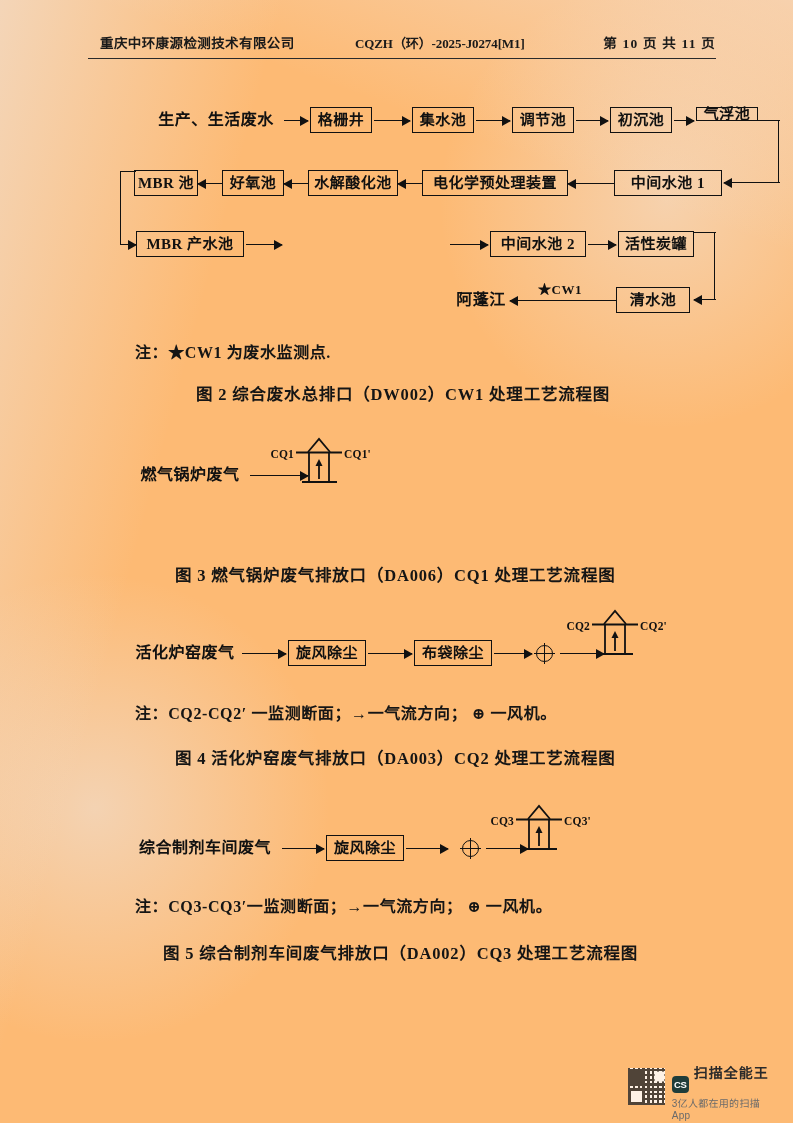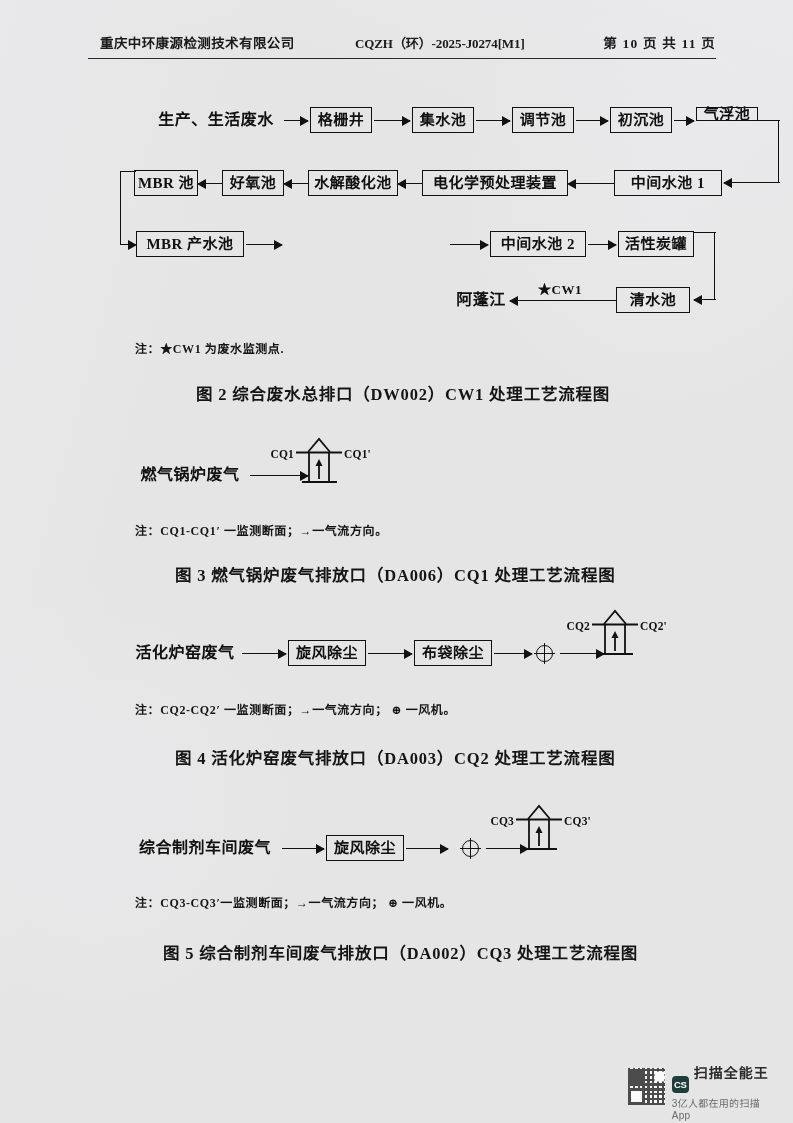--- a/index.html
+++ b/index.html
@@ -9,21 +9,21 @@
   }
   body {
     font-family: "Liberation Serif", "DejaVu Serif", serif;
     color: #111;
   }
   .page {
     position: relative;
     width: 793px;
     height: 1123px;
     margin: 0 auto;
-    background: #e5e5e5;
+    background: #fdba74;
     overflow: hidden;
   }
   
   .page::before {
     content: "";
     position: absolute;
     inset: 0;
     background:
       linear-gradient(105deg, rgba(236,236,240,0.55) 0%, rgba(255,255,255,0) 26%),
       linear-gradient(200deg, rgba(240,238,244,0.45) 0%, rgba(255,255,255,0) 18%),
@@ -133,21 +133,21 @@
     border-left: 1.7px solid #111;
   }
 
   .note, .caption {
     position: absolute;
     white-space: nowrap;
     font-weight: bold;
     color: #151515;
     font-family: "Liberation Serif", "DejaVu Serif", serif;
   }
-  .note { font-size: 12px; letter-spacing: 0.6px; }
+  .note { font-size: 16px; letter-spacing: 0.6px; }
   .caption { font-size: 16.5px; letter-spacing: 0.8px; }
 
   
   .stack { position: absolute; }
   .stack svg { display: block; overflow: visible; }
   .stack .lbl {
     position: absolute;
     font-size: 11.5px;
     font-weight: bold;
     white-space: nowrap;
@@ -322,21 +322,20 @@
         <line x1="33" y1="20" x2="33" y2="50" stroke="#111" stroke-width="1.8"></line>
         <line x1="6" y1="50" x2="41" y2="50" stroke="#111" stroke-width="1.8"></line>
         <line x1="23" y1="47" x2="23" y2="30" stroke="#111" stroke-width="1.8"></line>
         <path d="M23 27 L19.5 34 L26.5 34 Z" fill="#111"></path>
       </svg>
       <span class="lbl lbl-l">CQ1</span>
       <span class="lbl lbl-r">CQ1'</span>
     </div>
   </div>
 
-  <div class="note" style="left:135px;top:521px;">注：CQ1-CQ1′ 一监测断面；→一气流方向。</div>
   <div class="caption" style="left:175px;top:562px;">图 3 燃气锅炉废气排放口（DA006）CQ1 处理工艺流程图</div>
 
   <div class="flow" style="left:0;top:0;width:793px;height:80px;">
     <div class="node plain" style="left:130px;top:640px;width:110px;height:26px;font-size:16px;">活化炉窑废气</div>
     <div class="arr-h" style="left:242px;top:653px;width:44px;"></div>
 
     <div class="node" style="left:288px;top:640px;width:78px;height:26px;">旋风除尘</div>
     <div class="arr-h" style="left:368px;top:653px;width:44px;"></div>
 
     <div class="node" style="left:414px;top:640px;width:78px;height:26px;">布袋除尘</div>

